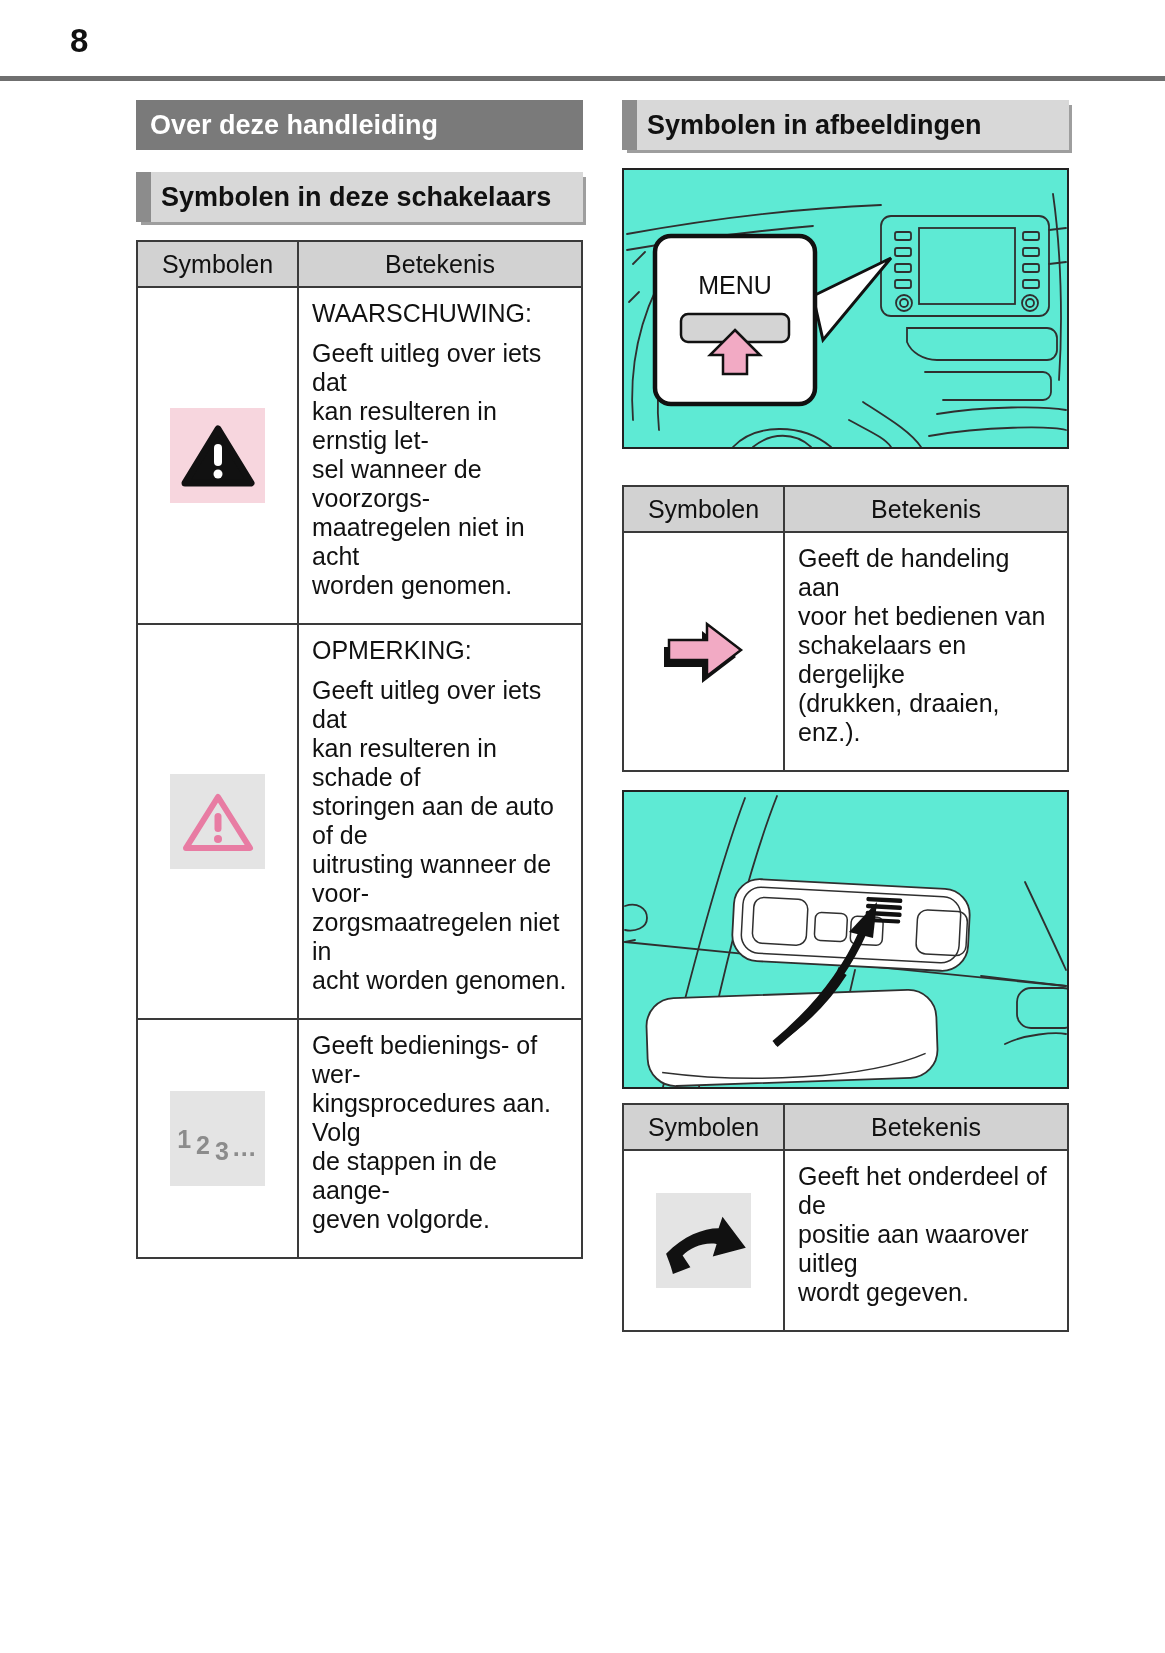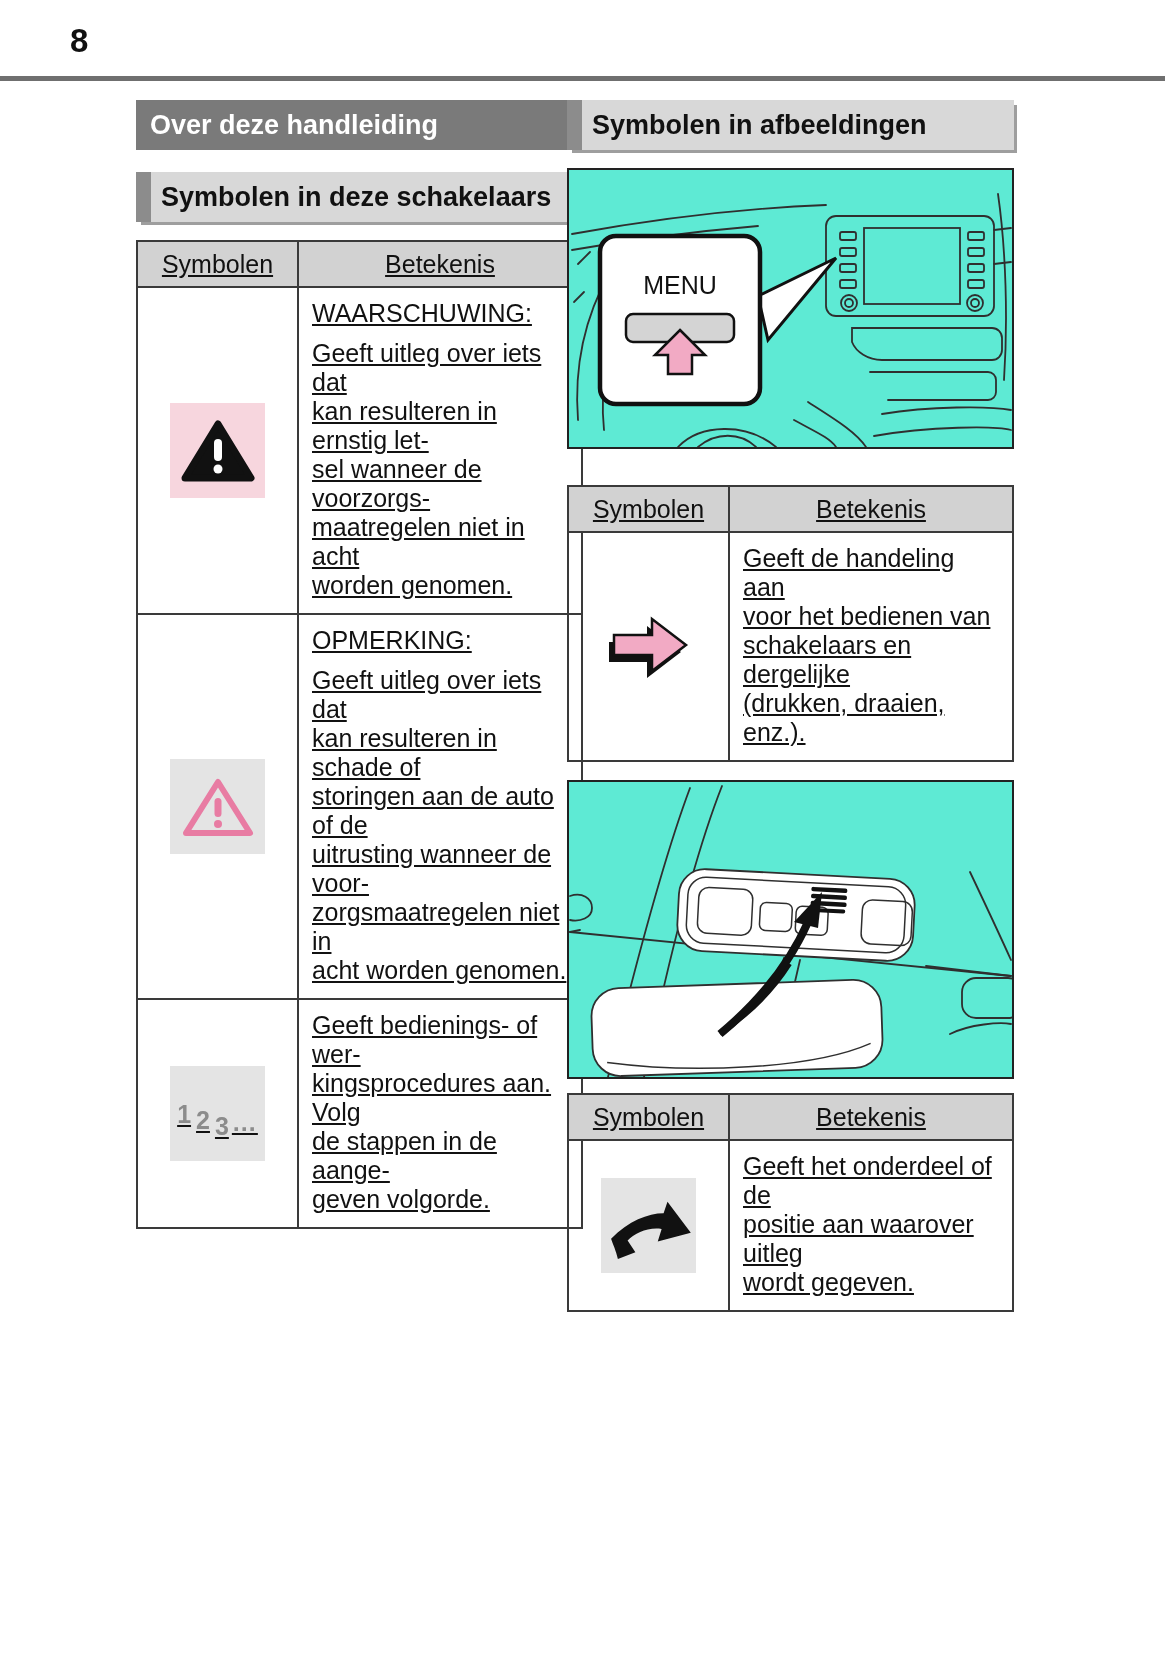--- a/index.html
+++ b/index.html
@@ -2,39 +2,39 @@
 <html><head>
 <meta charset="utf-8">
 <style>
   html,body{margin:0;padding:0;background:#fff;}
   .page{position:relative;width:1165px;height:1653px;background:#fff;overflow:hidden;
         font-family:"Liberation Sans",sans-serif;color:#111;}
   .page-number{position:absolute;left:70px;top:22px;font-size:33px;font-weight:bold;}
   .top-rule{position:absolute;left:0;top:76px;width:1165px;height:5px;background:#6f6f6f;}
 
   .col-left{position:absolute;left:136px;top:100px;width:447px;}
-  .col-right{position:absolute;left:567px;top:100px;width:447px;}
+  .col-right{position:absolute;left:622px;top:100px;width:447px;}
 
   .chapter-bar{box-sizing:border-box;height:50px;background:#7a7a7a;color:#fff;
     font-size:27px;font-weight:bold;display:flex;align-items:center;
     padding:0 14px;margin-bottom:22px;}
   .intro-box{box-sizing:border-box;background:#e9e9e9;padding:21px 18px;
     font-size:27px;font-weight:bold;line-height:38px;white-space:pre-line;margin-bottom:6px;}
   .section-bar{box-sizing:border-box;position:relative;height:50px;background:#d8d8d8;
     border-left:15px solid #8c8c8c;display:flex;align-items:center;
     font-size:27px;font-weight:bold;padding:0 10px;
     box-shadow:4px 4px 0 -1px #9e9e9e;margin-bottom:18px;}
 
   table.sym-table{width:100%;border-collapse:collapse;font-size:25px;line-height:29px;
-    margin-bottom:18px;text-decoration:underline;}
+    margin-bottom:18px;}
   table.sym-table th, table.sym-table td{border:2px solid #3a3a3a;}
   table.sym-table th{background:#d2d2d2;font-weight:normal;height:42px;
     text-align:center;font-size:25px;}
   td.sym-cell{width:157px;text-align:center;vertical-align:middle;}
-  td.meaning-cell{padding:11px 13px 13px 13px;vertical-align:top;}
+  td.meaning-cell{padding:11px 13px 23px 13px;vertical-align:top;}
   .row-title{margin:0 0 11px 0;}
   .row-lines{white-space:pre-line;}
 
   .icon-square{width:95px;height:95px;margin:14px auto;display:flex;
     align-items:center;justify-content:center;}
   .icon-square.pink{background:#f7d6de;}
   .icon-square.gray{background:#e4e4e4;}
   .icon-plain{margin:10px auto;display:flex;align-items:center;justify-content:center;}
 
   .steps-wrap{display:flex;align-items:flex-start;justify-content:center;

